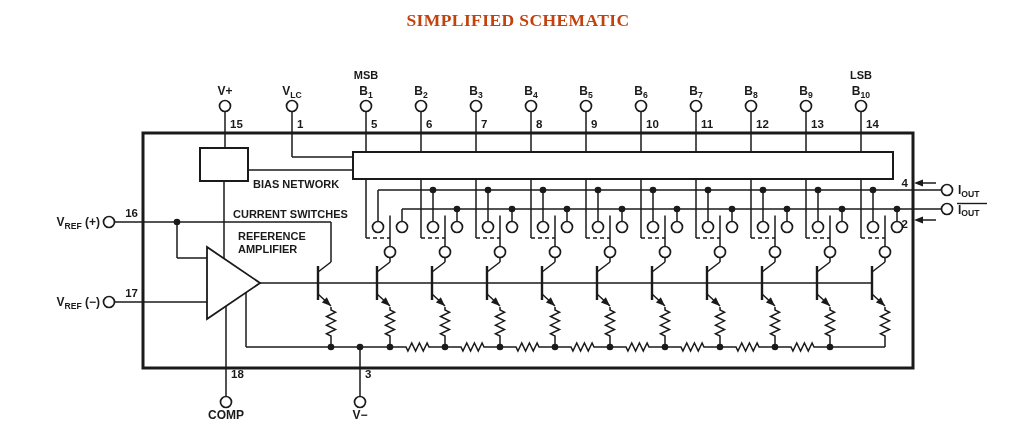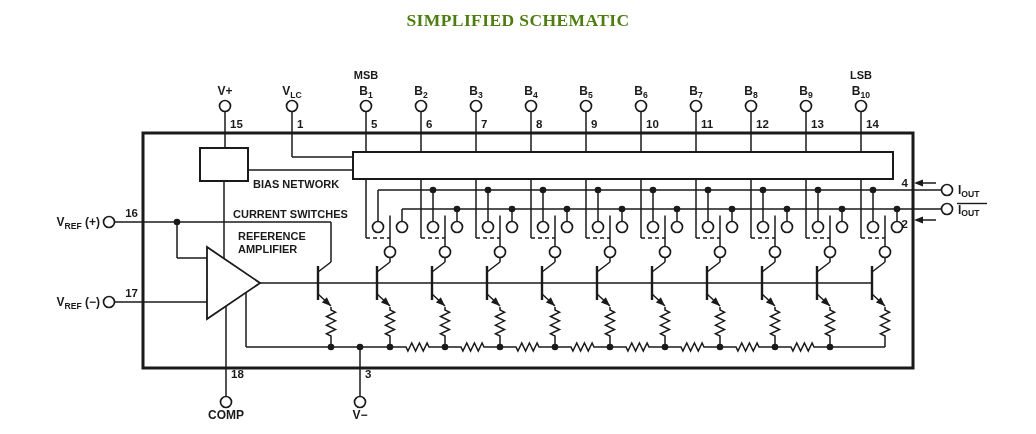--- a/index.html
+++ b/index.html
@@ -1,20 +1,20 @@
 <!DOCTYPE html>
 <html><head>
 <meta charset="utf-8">
 <style>
   html,body{margin:0;padding:0;background:#ffffff;}
   .canvas{position:relative;width:1036px;height:434px;background:#ffffff;overflow:hidden;
           font-family:"Liberation Sans",sans-serif;}
   .title{position:absolute;top:10px;left:0;width:100%;text-align:center;
          font-family:"Liberation Serif",serif;font-weight:bold;font-size:17.5px;
-         letter-spacing:.4px;color:#4d7c0f;}
+         letter-spacing:.4px;color:#c2410c;}
   svg{position:absolute;left:0;top:0;}
   text{font-family:"Liberation Sans",sans-serif;}
 </style>
 </head>
 <body>
 
 <div class="canvas">
   <div class="title">SIMPLIFIED SCHEMATIC</div>
   <svg id="schematic" width="1036" height="434" viewBox="0 0 1036 434">
       <rect x="143" y="133" width="770" height="235" fill="none" stroke="#1a1a1a" stroke-width="3"></rect>

